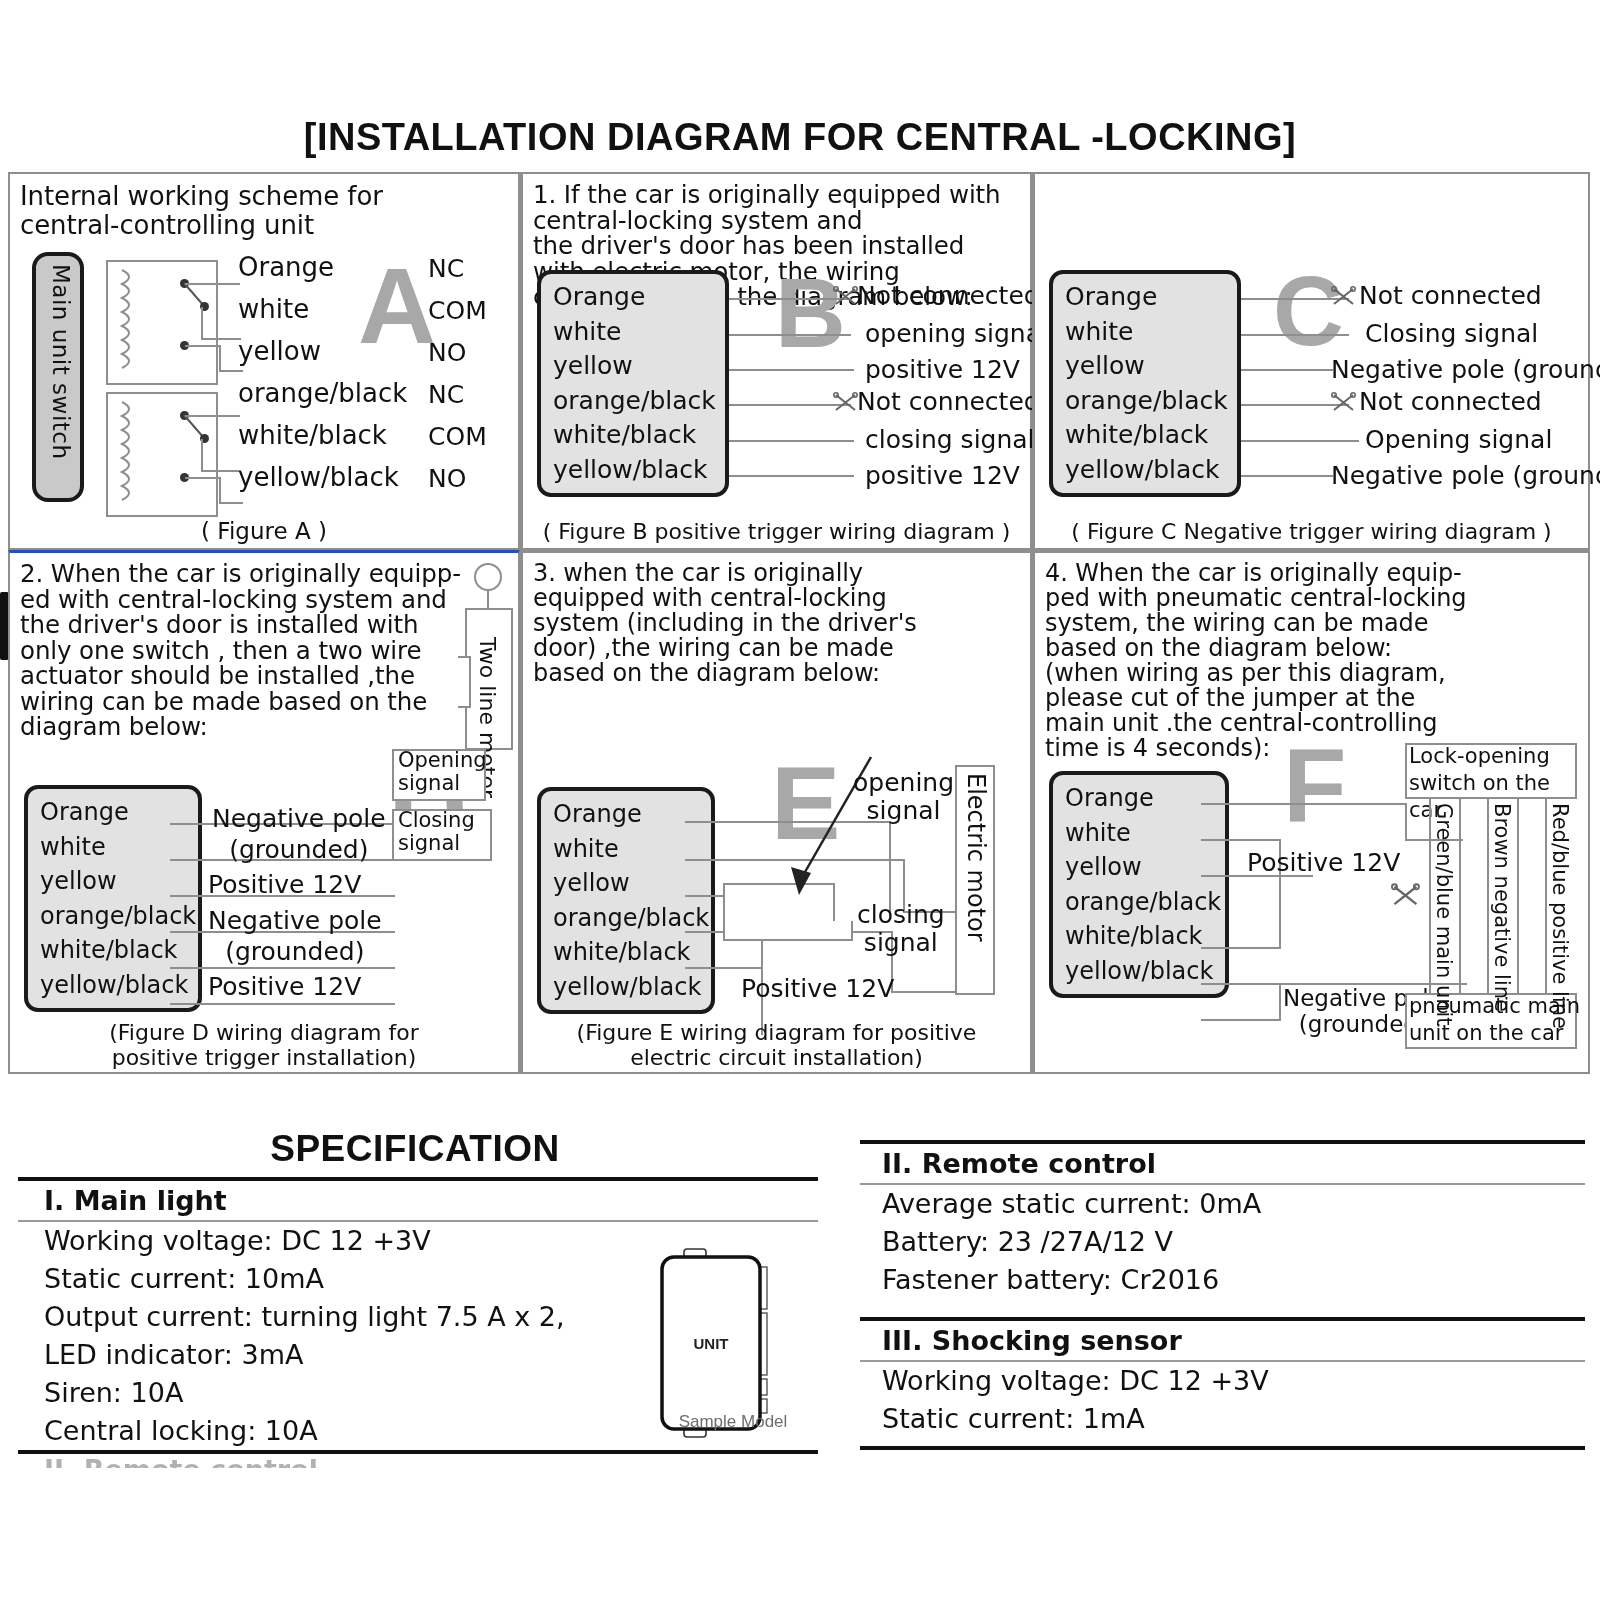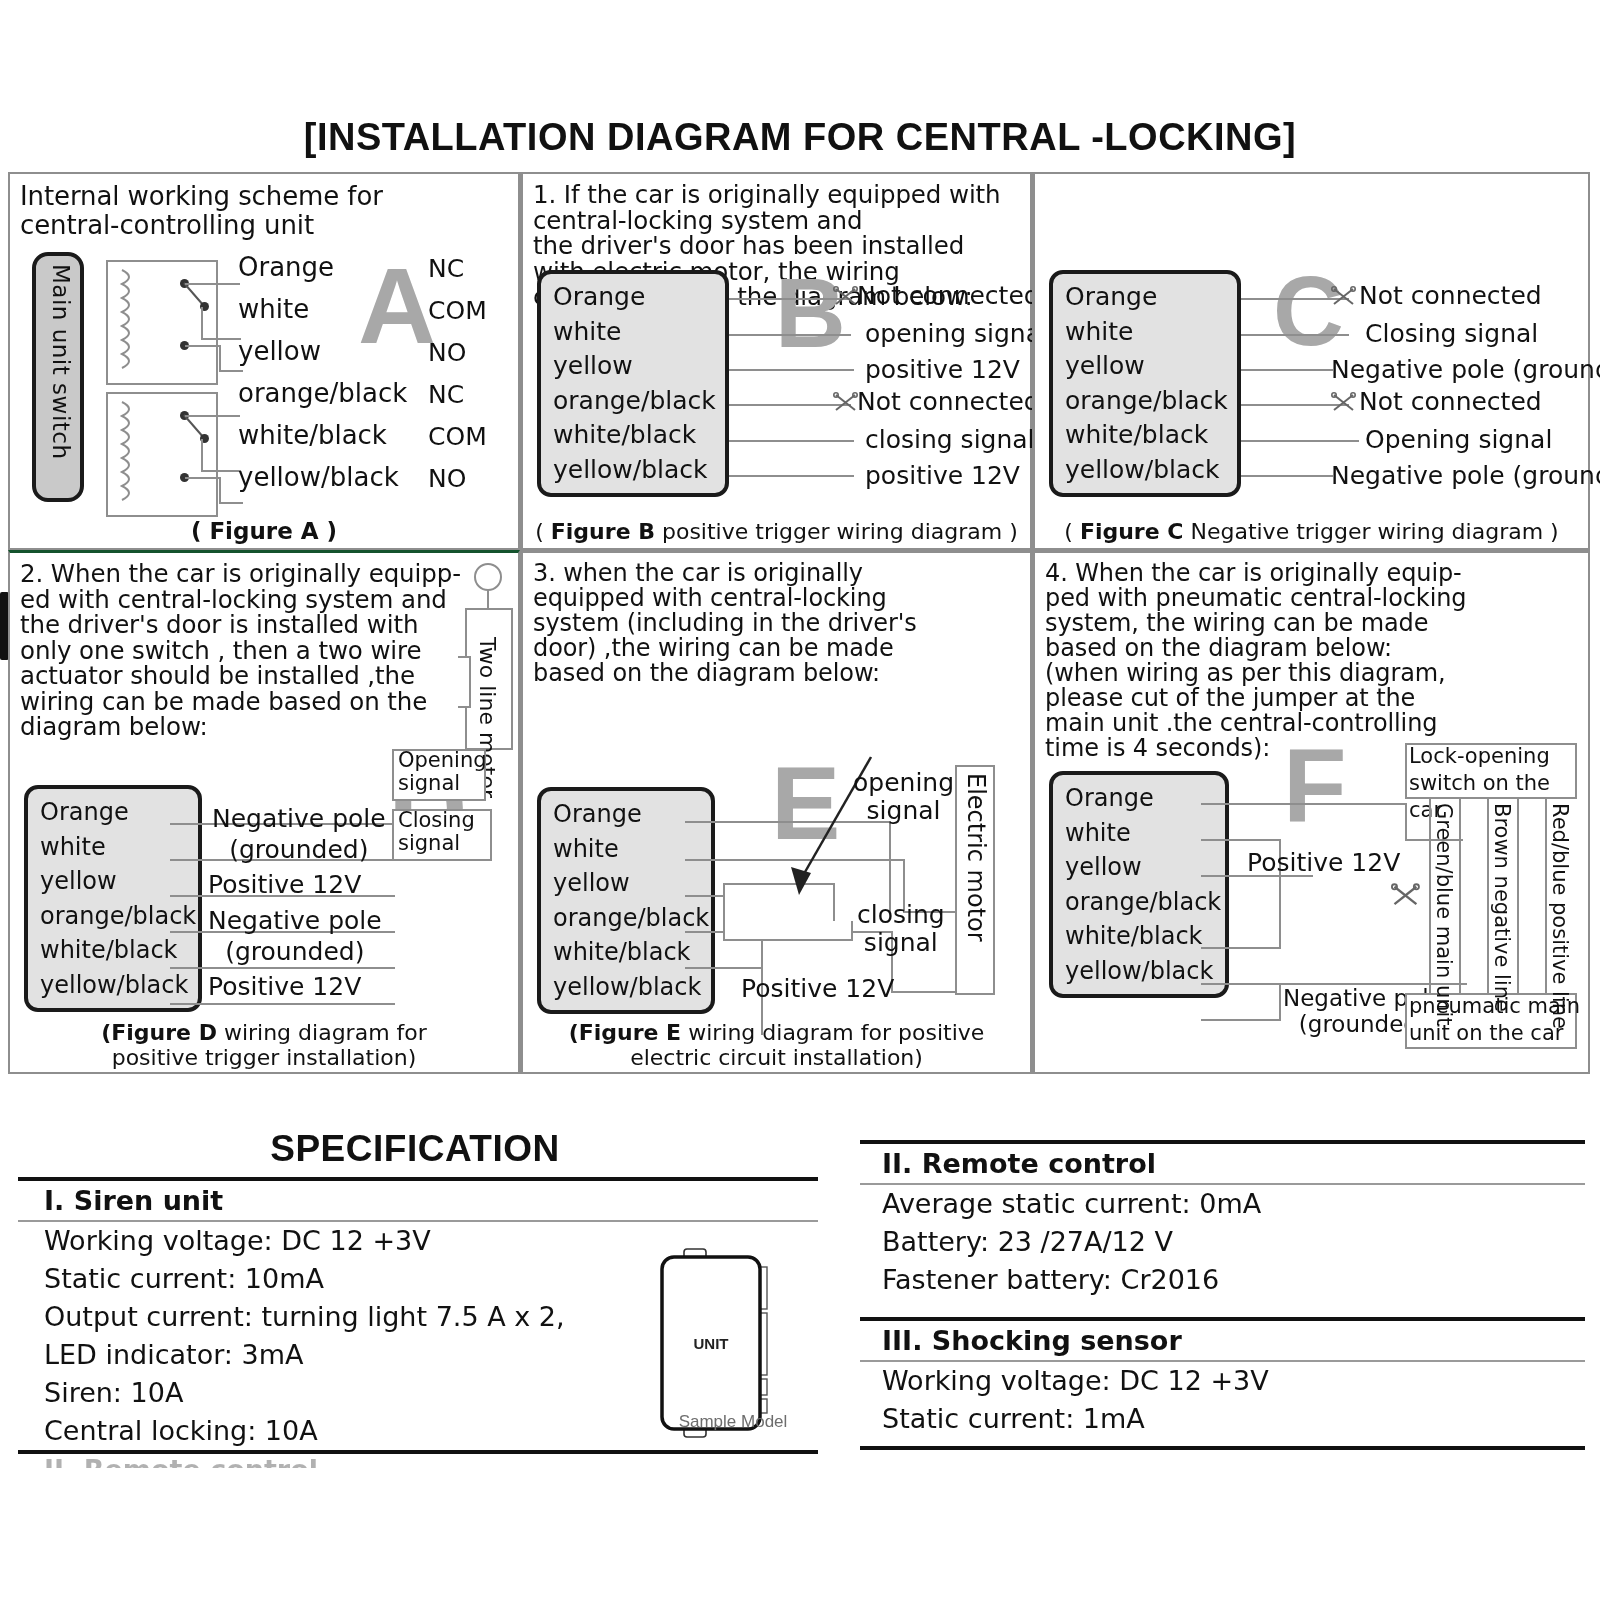--- a/index.html
+++ b/index.html
@@ -28,21 +28,21 @@
   .panel-row { display: flex; }
   .panel {
     border: 2px solid #8e8e8e;
     background: #fff;
     position: relative;
     padding: 8px 10px 4px 10px;
   }
   .p-a { width: 512px; height: 378px; }
   .p-b { width: 512px; height: 378px; border-left: 3px solid #8e8e8e; }
   .p-c { width: 558px; height: 378px; border-left: 3px solid #8e8e8e; }
-  .p-d { width: 512px; height: 524px; border-top: 3px solid #14532d; }
+  .p-d { width: 512px; height: 524px; border-top: 3px solid #1d4ed8; }
   .p-e { width: 512px; height: 524px; border-top: 3px solid #8e8e8e; border-left: 3px solid #8e8e8e;}
   .p-f { width: 558px; height: 524px; border-top: 3px solid #8e8e8e; border-left: 3px solid #8e8e8e;}
 
   .intro {
     font-size: 24.5px;
     line-height: 25.5px;
     letter-spacing: -0.1px;
     white-space: pre-line;
   }
   .intro.sm { font-size: 24px; line-height: 25px; }
@@ -86,21 +86,21 @@
   .lnh { height: 2px; }
   .lnv { width: 2px; }
 
   
   .scissor { position: absolute; width: 26px; height: 22px; }
 
   .caption {
     position: absolute; bottom: 4px; left: 0; width: 100%;
     text-align: center; font-size: 22px; line-height: 25px;
   }
-  .caption b { font-weight: bold; margin-top: 18px; }
+  .caption b { font-weight: normal; margin-top: 18px; }
   .caption.two { bottom: 2px; }
 
   
   .mainunit {
     position: absolute;
     background: #c9c9c9;
     border: 4px solid #1a1a1a;
     border-radius: 16px;
     width: 52px; height: 250px;
   }
@@ -491,21 +491,21 @@
       </svg>
 
     </div>
   </div>
 </div>
 
 <div class="spec-title">SPECIFICATION</div>
 
 <div class="spec-left">
   <div class="rule-thick"></div>
-  <div class="sec-head">I. Siren unit</div>
+  <div class="sec-head">I. Main light</div>
   <div class="rule-thin"></div>
   <div class="spec-line">Working voltage: DC 12 +3V</div>
   <div class="spec-line">Static current:  10mA</div>
   <div class="spec-line">Output current: turning light 7.5 A x 2,</div>
   <div class="spec-line">LED indicator:  3mA</div>
   <div class="spec-line">Siren: 10A</div>
   <div class="spec-line">Central locking: 10A</div>
   <div class="rule-thick"></div>
   <div class="cut">
       <div class="sec-head" style="padding-top:0;">II. Remote control</div>

